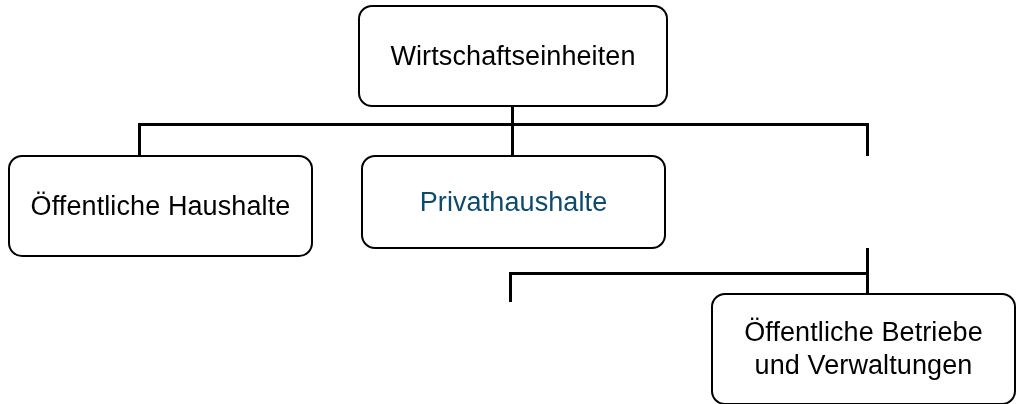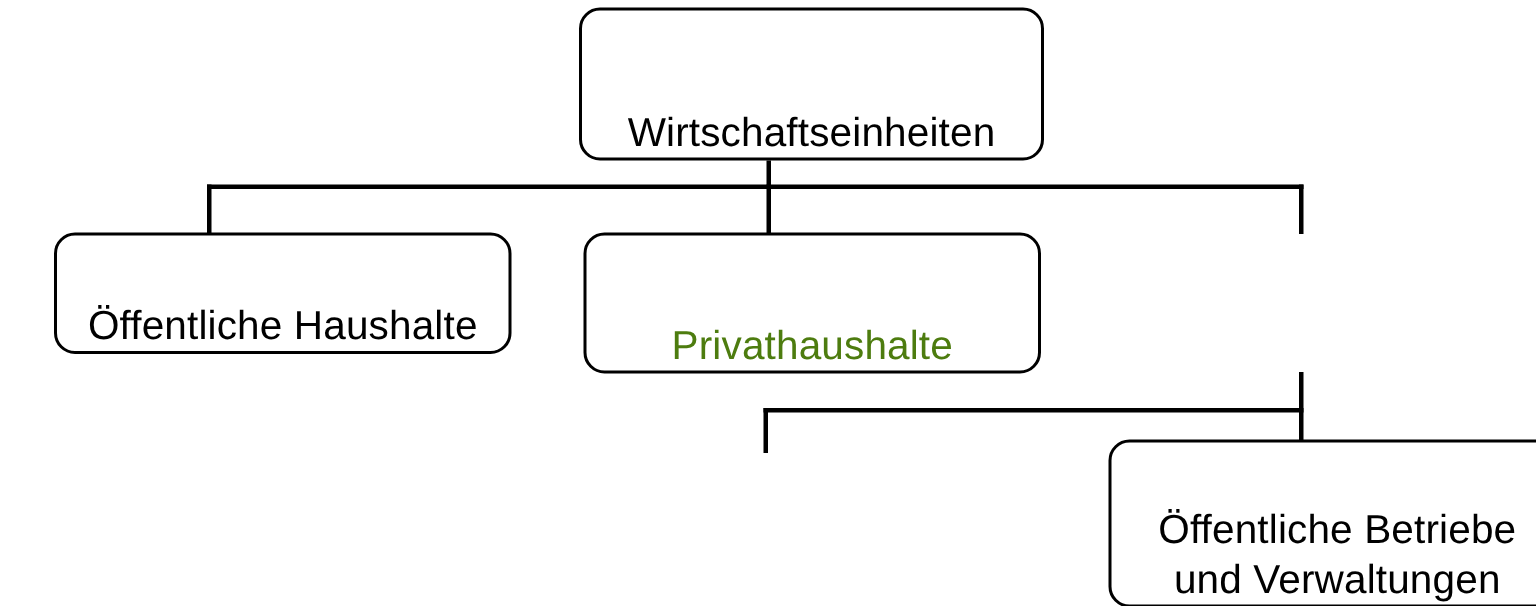--- a/index.html
+++ b/index.html
@@ -18,29 +18,28 @@
     background: #ffffff;
     overflow: hidden;
   }
   .node {
     position: absolute;
     box-sizing: border-box;
     border: 2px solid #000000;
     border-radius: 14px;
     background: #ffffff;
     display: flex;
-    align-items: flex-end;
+    align-items: center;
     justify-content: center;
     text-align: center;
     color: #000000;
     font-size: 27px;
     line-height: 1.22;
     letter-spacing: 0.1px;
     z-index: 2;
-    margin-left: 28px;
   }
   .node.shaded {
     background: #e4e4e4;
   }
   .node .label {
     display: block;
     padding: 0 10px;
     white-space: pre-line;
   }
   .edge {
@@ -57,23 +56,23 @@
     <div class="edge" style="left: 138px; top: 123px; width: 731px; height: 3px; background: rgb(0, 0, 0);"></div>
     <div class="edge" style="left: 138px; top: 123px; width: 3px; height: 33px; background: rgb(0, 0, 0);"></div>
     <div class="edge" style="left: 511px; top: 123px; width: 3px; height: 33px; background: rgb(0, 0, 0);"></div>
     <div class="edge" style="left: 866px; top: 123px; width: 3px; height: 33px; background: rgb(0, 0, 0);"></div>
     <div class="edge" style="left: 866px; top: 248px; width: 3px; height: 48px; background: rgb(0, 0, 0);"></div>
     <div class="edge" style="left: 509px; top: 272px; width: 360px; height: 3px; background: rgb(0, 0, 0);"></div>
     <div class="edge" style="left: 509px; top: 272px; width: 3px; height: 30px; background: rgb(0, 0, 0);"></div>
     <div class="node" style="left: 358px; top: 5px; width: 310px; height: 102px; border-color: rgb(0, 0, 0); color: rgb(0, 0, 0); background: rgb(255, 255, 255);">
       <span class="label">Wirtschaftseinheiten</span>
     </div>
-    <div class="node" style="left: 8px; top: 155px; width: 305px; height: 81px; border-color: rgb(0, 0, 0); color: rgb(0, 0, 0); background: rgb(255, 255, 255);">
+    <div class="node" style="left: 8px; top: 155px; width: 305px; height: 102px; border-color: rgb(0, 0, 0); color: rgb(0, 0, 0); background: rgb(255, 255, 255);">
       <span class="label">Öffentliche Haushalte</span>
     </div>
-    <div class="node" style="left: 361px; top: 155px; width: 305px; height: 94px; border-color: rgb(0, 0, 0); color: #4d7c0f; background: rgb(255, 255, 255);">
+    <div class="node" style="left: 361px; top: 155px; width: 305px; height: 94px; border-color: rgb(0, 0, 0); color: #0c4a6e; background: rgb(255, 255, 255);">
       <span class="label">Privathaushalte</span>
     </div>
     <div class="node" style="left: 711px; top: 293px; width: 305px; height: 112px; border-color: rgb(0, 0, 0); color: rgb(0, 0, 0); background: rgb(255, 255, 255);">
       <span class="label">Öffentliche Betriebe
 und Verwaltungen</span>
     </div>
   </div>
 
 </body></html>

